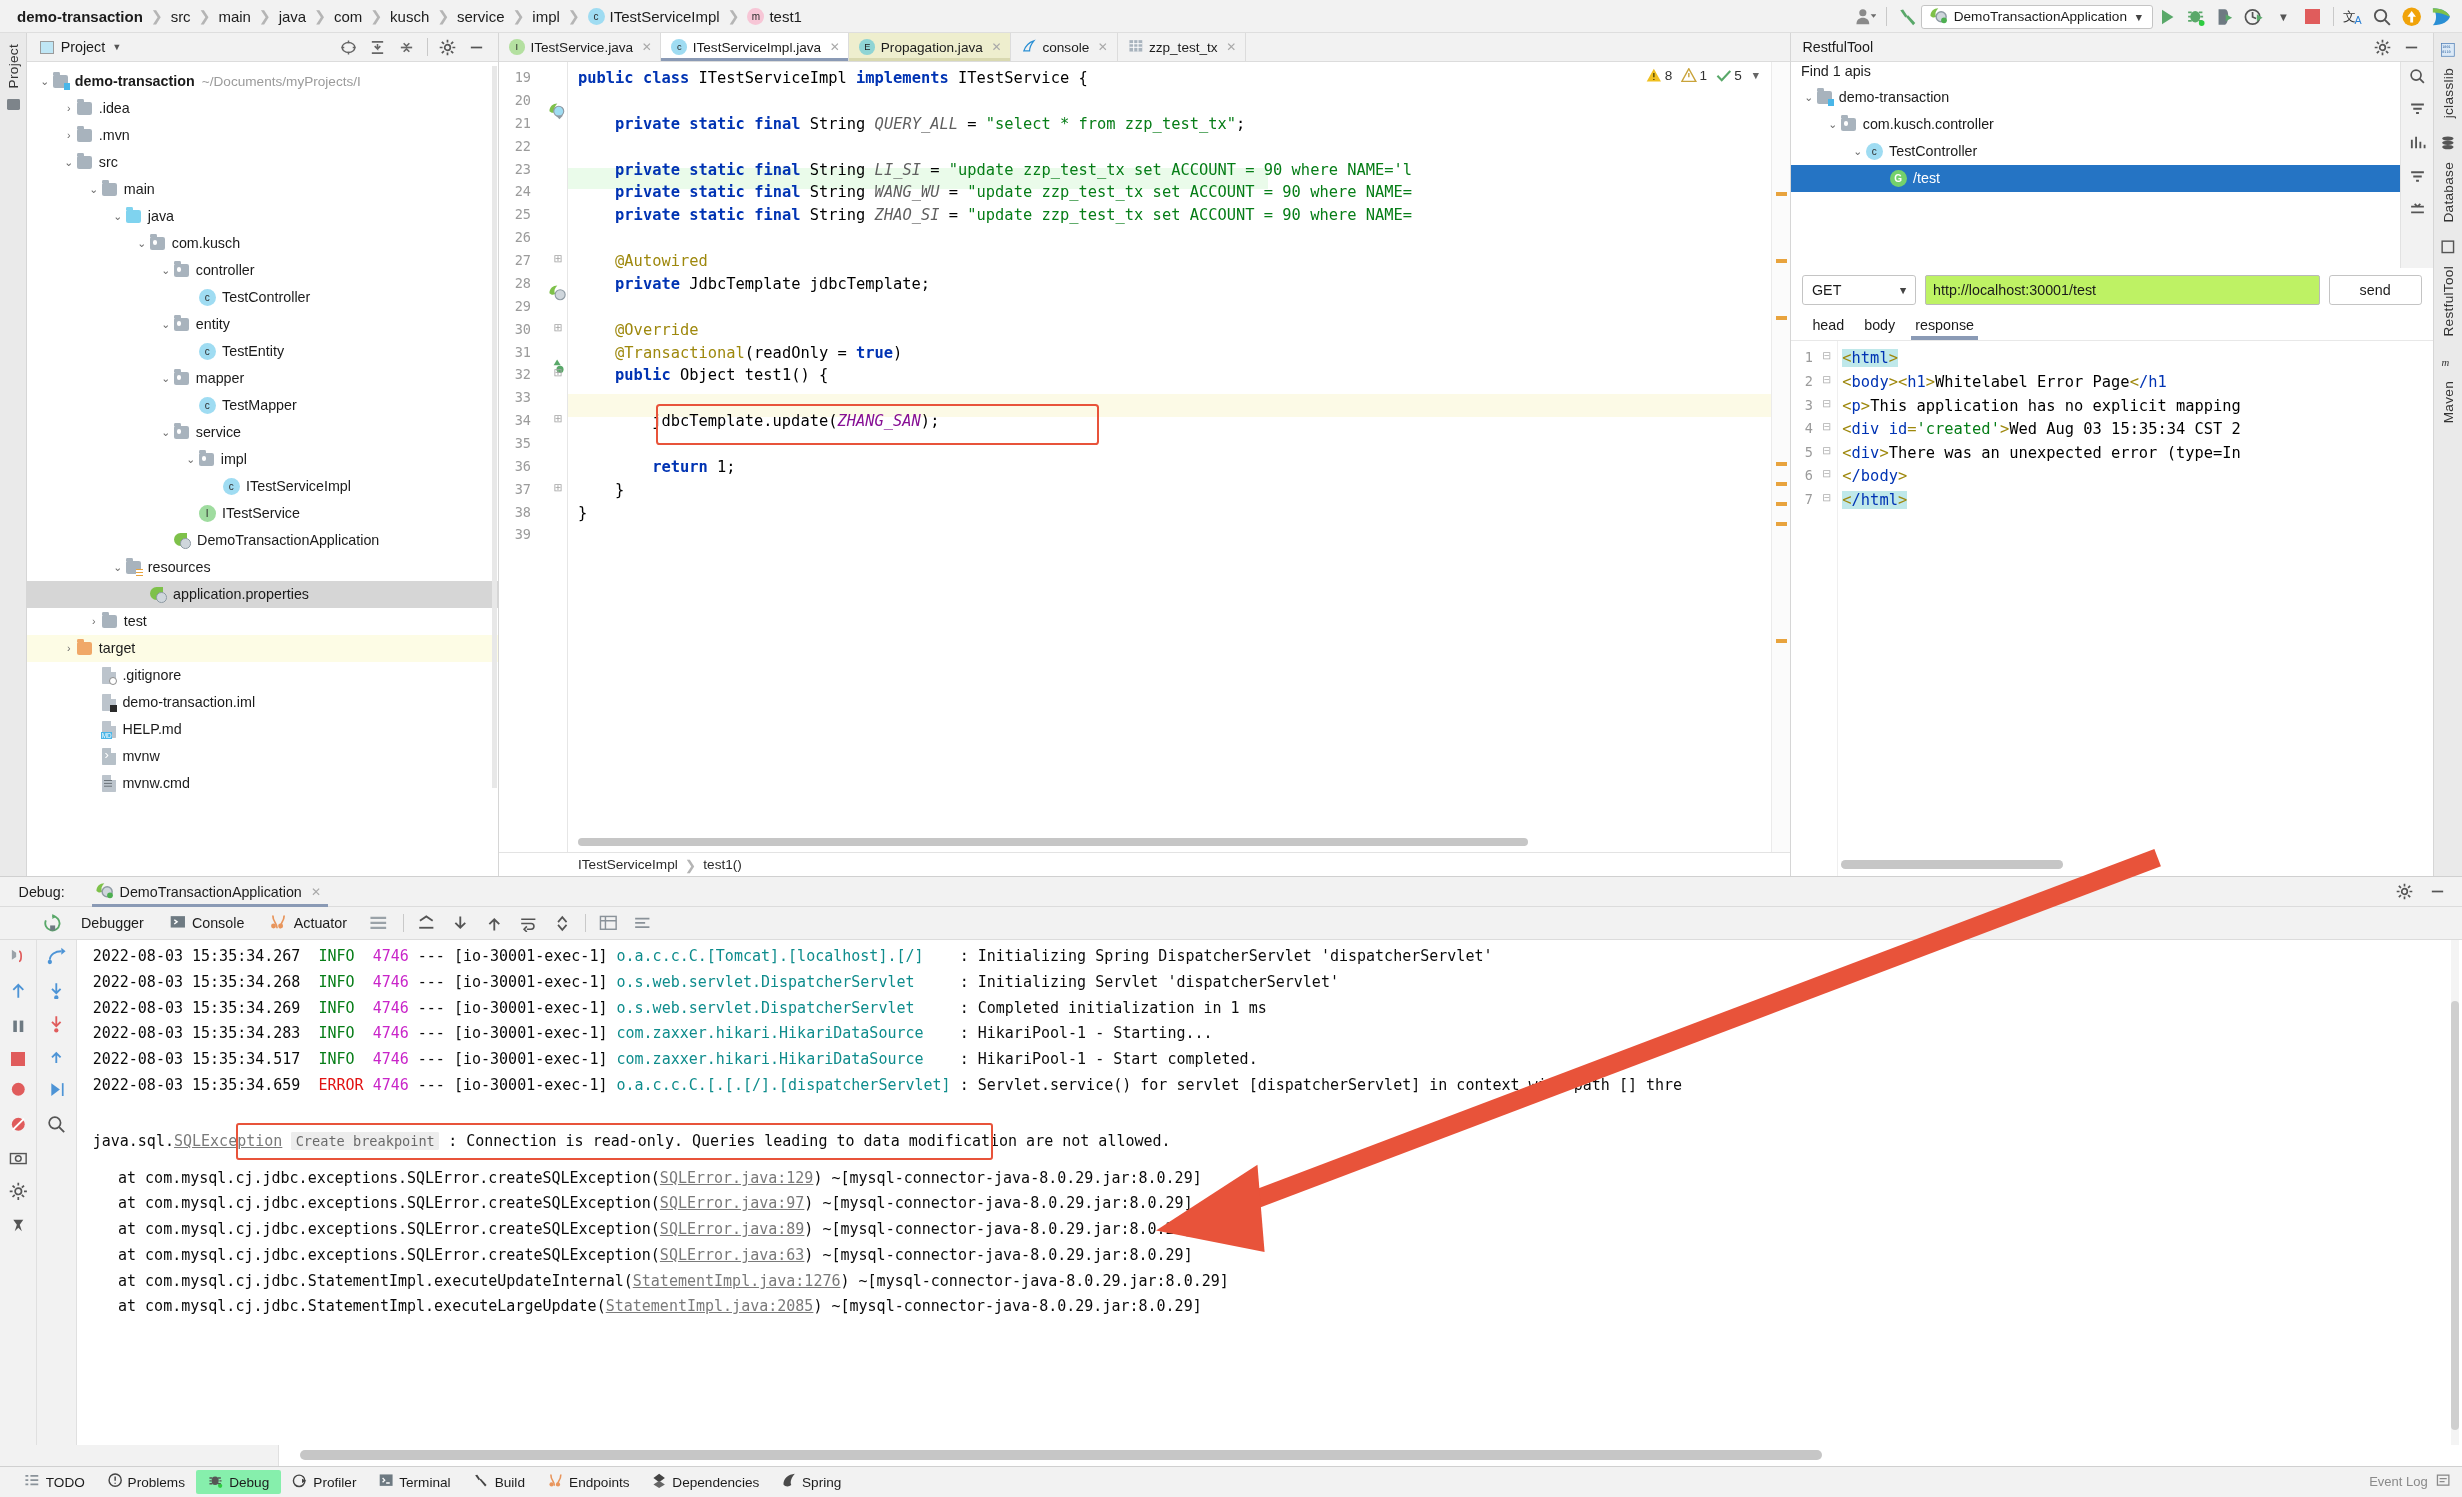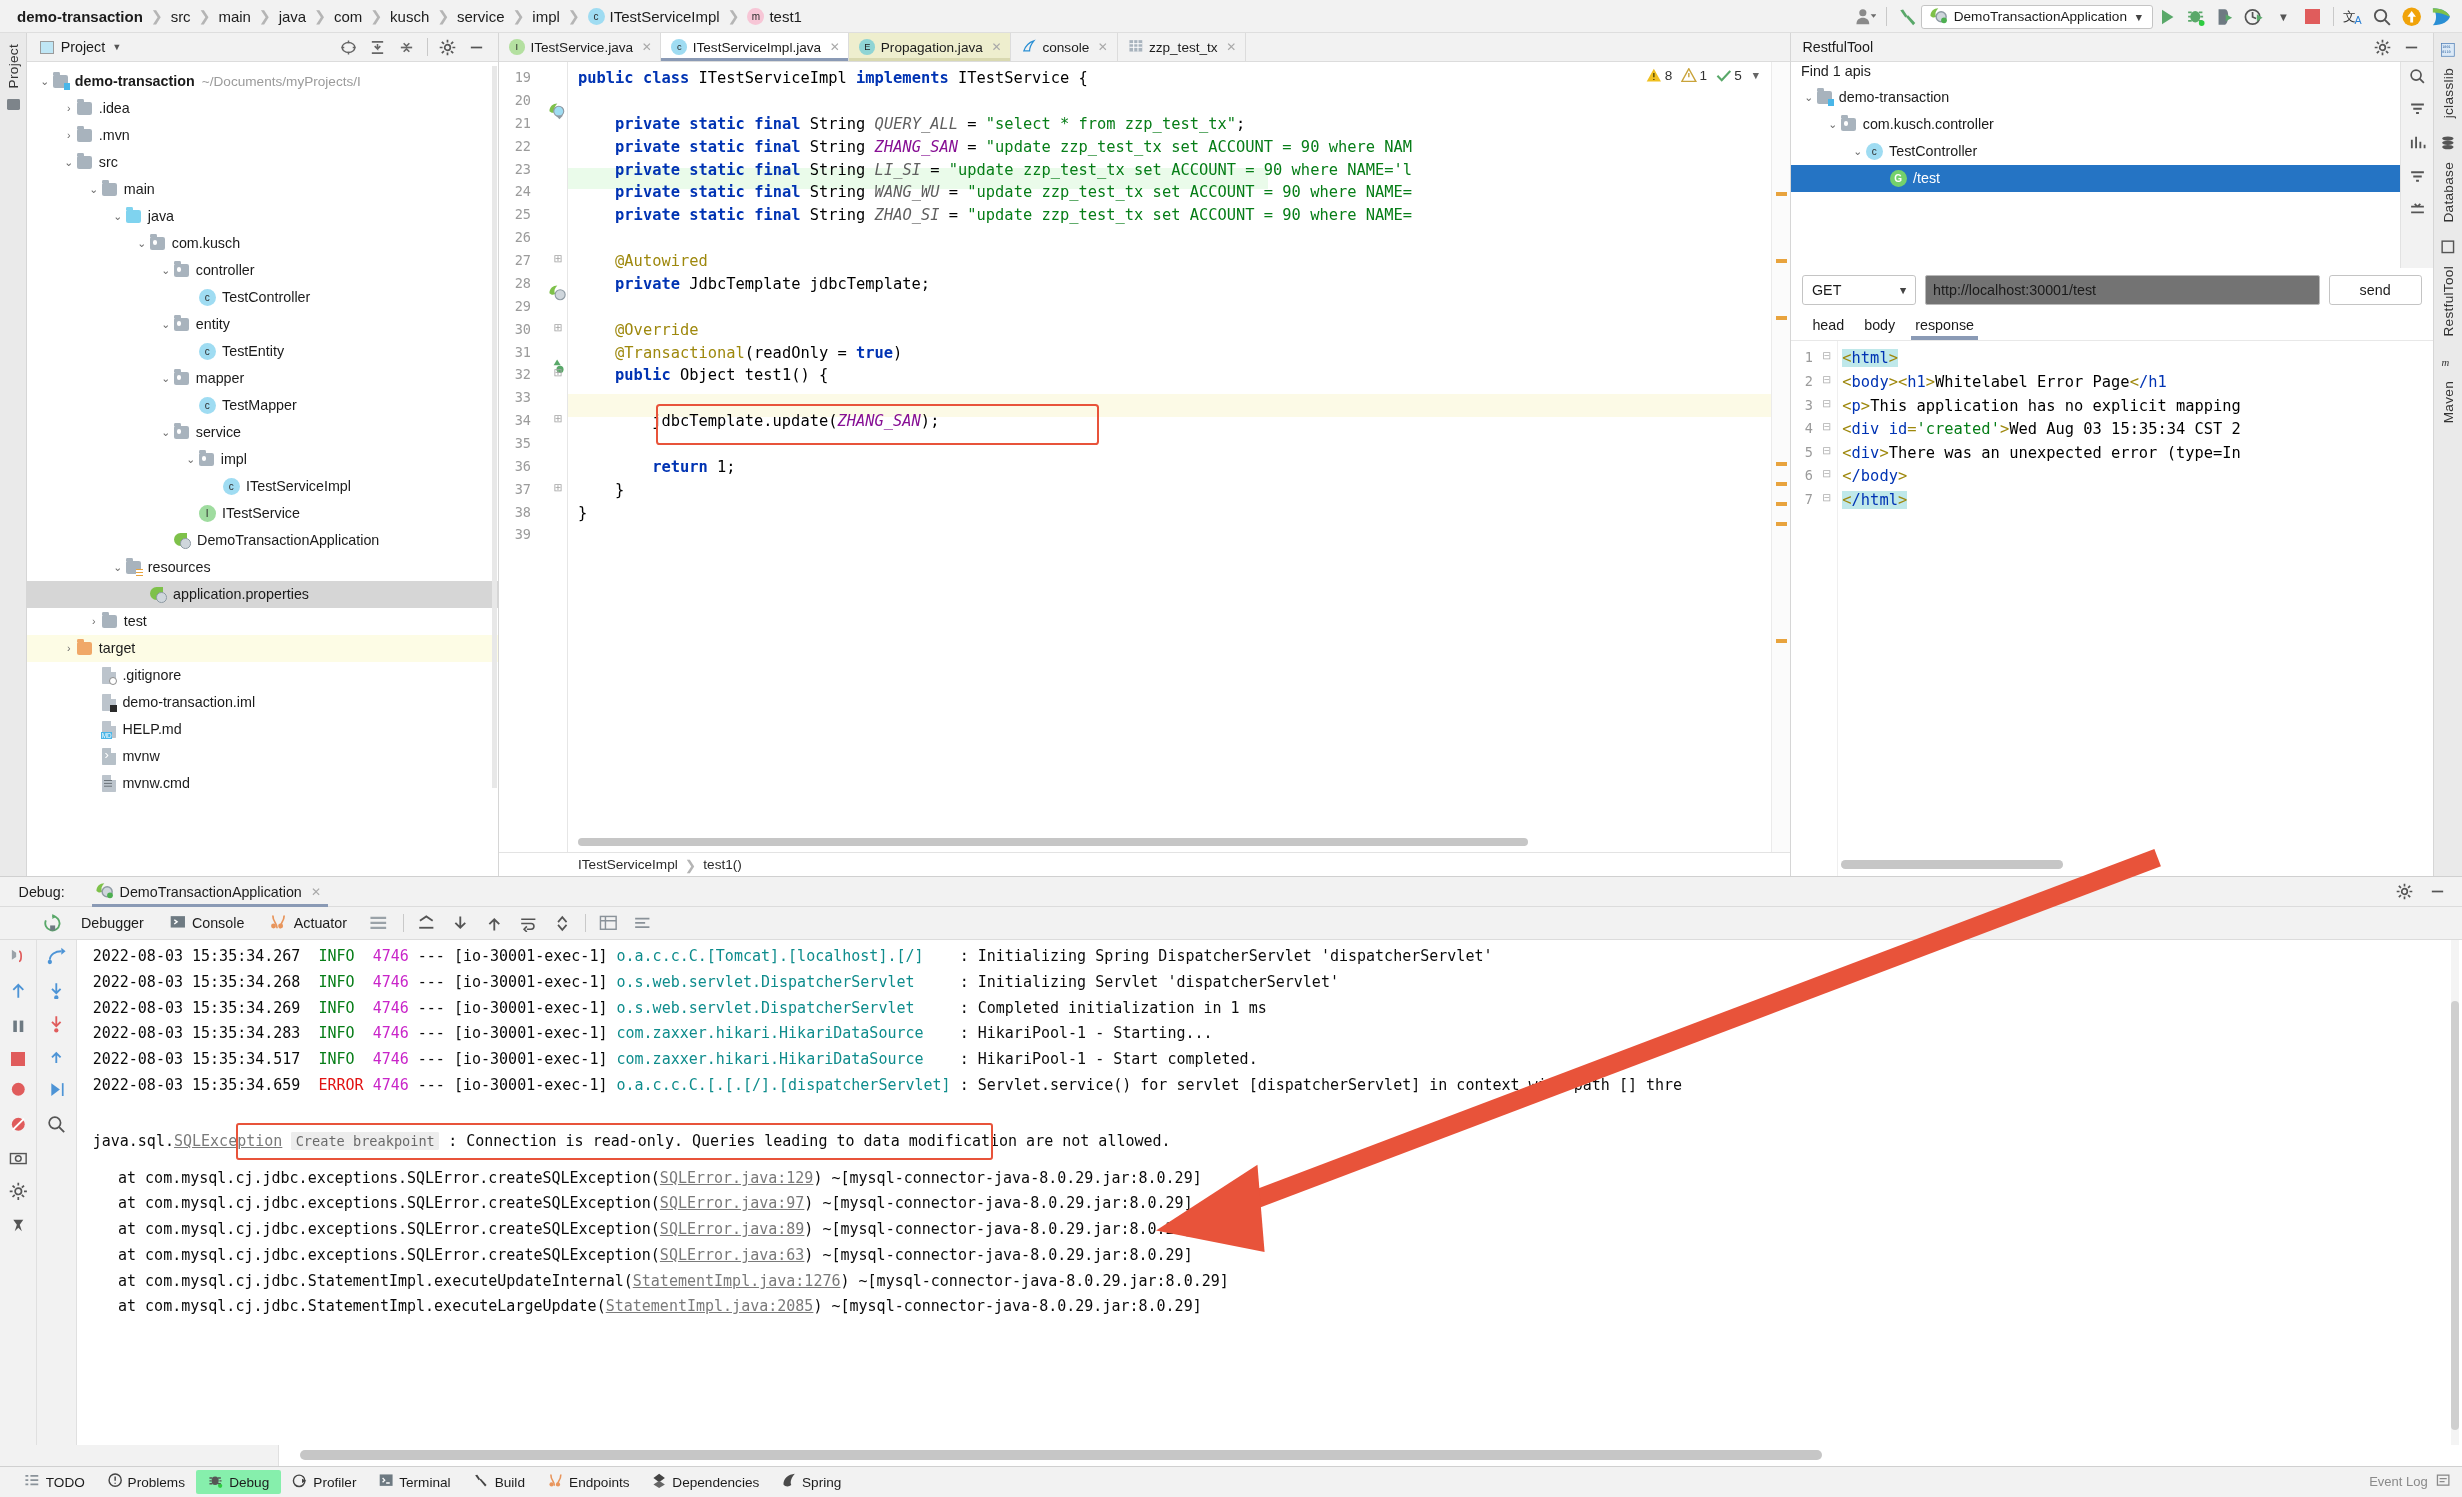--- a/index.html
+++ b/index.html
@@ -202,21 +202,21 @@
   #api-tree .trow.hl { background:#2574c4; color:#fff; }
   #api-tree .trow.hl .arrow { color:#fff; }
   #findapis { font-size:14.3px; color:#1c1c1c; padding: 1.4px 0 4.3px 10px; }
   #req-row { display:flex; align-items:center; gap: 8.6px; padding: 7.1px 11.4px 0 11.4px; }
   #method-sel {
     width: 114px; height: 30px; border:0.7px solid #c4c4c4; border-radius:2.9px; background:#fff;
     display:flex; align-items:center; justify-content:space-between; padding: 0 7.1px 0 8.6px;
     font-size:14.3px; color:#1b1b1b;
   }
   #url-input {
-    flex:1; height: 30px; border:0.7px solid #b9b9b9; border-radius:2.1px; background:#737373;
+    flex:1; height: 30px; border:0.7px solid #b9b9b9; border-radius:2.1px; background:#bef264;
     display:flex; align-items:center; padding-left: 7.1px; font-size: 14.3px; color:#1b1b1b;
   }
   #send-btn {
     width: 93px; height: 30px; border:0.7px solid #c4c4c4; border-radius:2.9px; background:#fff;
     display:flex;align-items:center;justify-content:center;font-size:14.3px;color:#1b1b1b;
   }
   #rest-tabs { display:flex; gap: 0; padding: 8.6px 11.4px 0 11.4px; }
   .rtab { padding: 2.9px 10px 7.1px 10px; font-size:14.3px; color:#1b1b1b; position:relative; }
   .rtab.active:after { content:''; position:absolute;left:5.7px;right:5.7px;bottom:0;height:3.6px;background:#8a9ab5; }
   #resp-body { flex:1; position:relative; overflow:hidden; border-top:0.7px solid #e8e8e8; }
@@ -685,21 +685,20 @@
           <span class="lnum" style="top:396px;">36</span>
           <span class="lnum" style="top:419px;">37</span>
           <span class="fold" style="top:419px;">⊞</span>
           <span class="lnum" style="top:442px;">38</span>
           <span class="lnum" style="top:464px;">39</span>
         </div>
       <div id="code">
           <div class="cline" style="top:7.1px;"><span class="kw">public</span> <span class="kw">class</span> ITestServiceImpl <span class="kw">implements</span> ITestService {</div>
           <div class="cline" style="top:30px;"></div>
           <div class="cline" style="top:53px;">    <span class="kw">private</span> <span class="kw">static</span> <span class="kw">final</span> String <span class="cst">QUERY_ALL</span> = <span class="str">"select * from zzp_test_tx"</span>;</div>
-          <div class="cline" style="top:76px;">    <span class="kw">private</span> <span class="kw">static</span> <span class="kw">final</span> String <span class="cst2">ZHANG_SAN</span> = <span class="str">"update zzp_test_tx set ACCOUNT = 90 where NAM</span></div>
           <div class="cline" style="top:99px;">    <span class="kw">private</span> <span class="kw">static</span> <span class="kw">final</span> String <span class="cst">LI_SI</span> = <span class="str">"update zzp_test_tx set ACCOUNT = 90 where NAME='l</span></div>
           <div class="cline" style="top:121px;">    <span class="kw">private</span> <span class="kw">static</span> <span class="kw">final</span> String <span class="cst">WANG_WU</span> = <span class="str">"update zzp_test_tx set ACCOUNT = 90 where NAME=</span></div>
           <div class="cline" style="top:144px;">    <span class="kw">private</span> <span class="kw">static</span> <span class="kw">final</span> String <span class="cst">ZHAO_SI</span> = <span class="str">"update zzp_test_tx set ACCOUNT = 90 where NAME=</span></div>
           <div class="cline" style="top:167px;"></div>
           <div class="cline" style="top:190px;">    <span class="ann">@Autowired</span></div>
           <div class="cline" style="top:213px;">    <span class="kw">private</span> JdbcTemplate jdbcTemplate;</div>
           <div class="cline" style="top:236px;"></div>
           <div class="cline" style="top:259px;">    <span class="ann">@Override</span></div>
           <div class="cline" style="top:282px;">    <span class="ann">@Transactional</span>(readOnly = <span class="kw">true</span>)</div>
           <div class="cline" style="top:304px;">    <span class="kw">public</span> Object test1() {</div>

